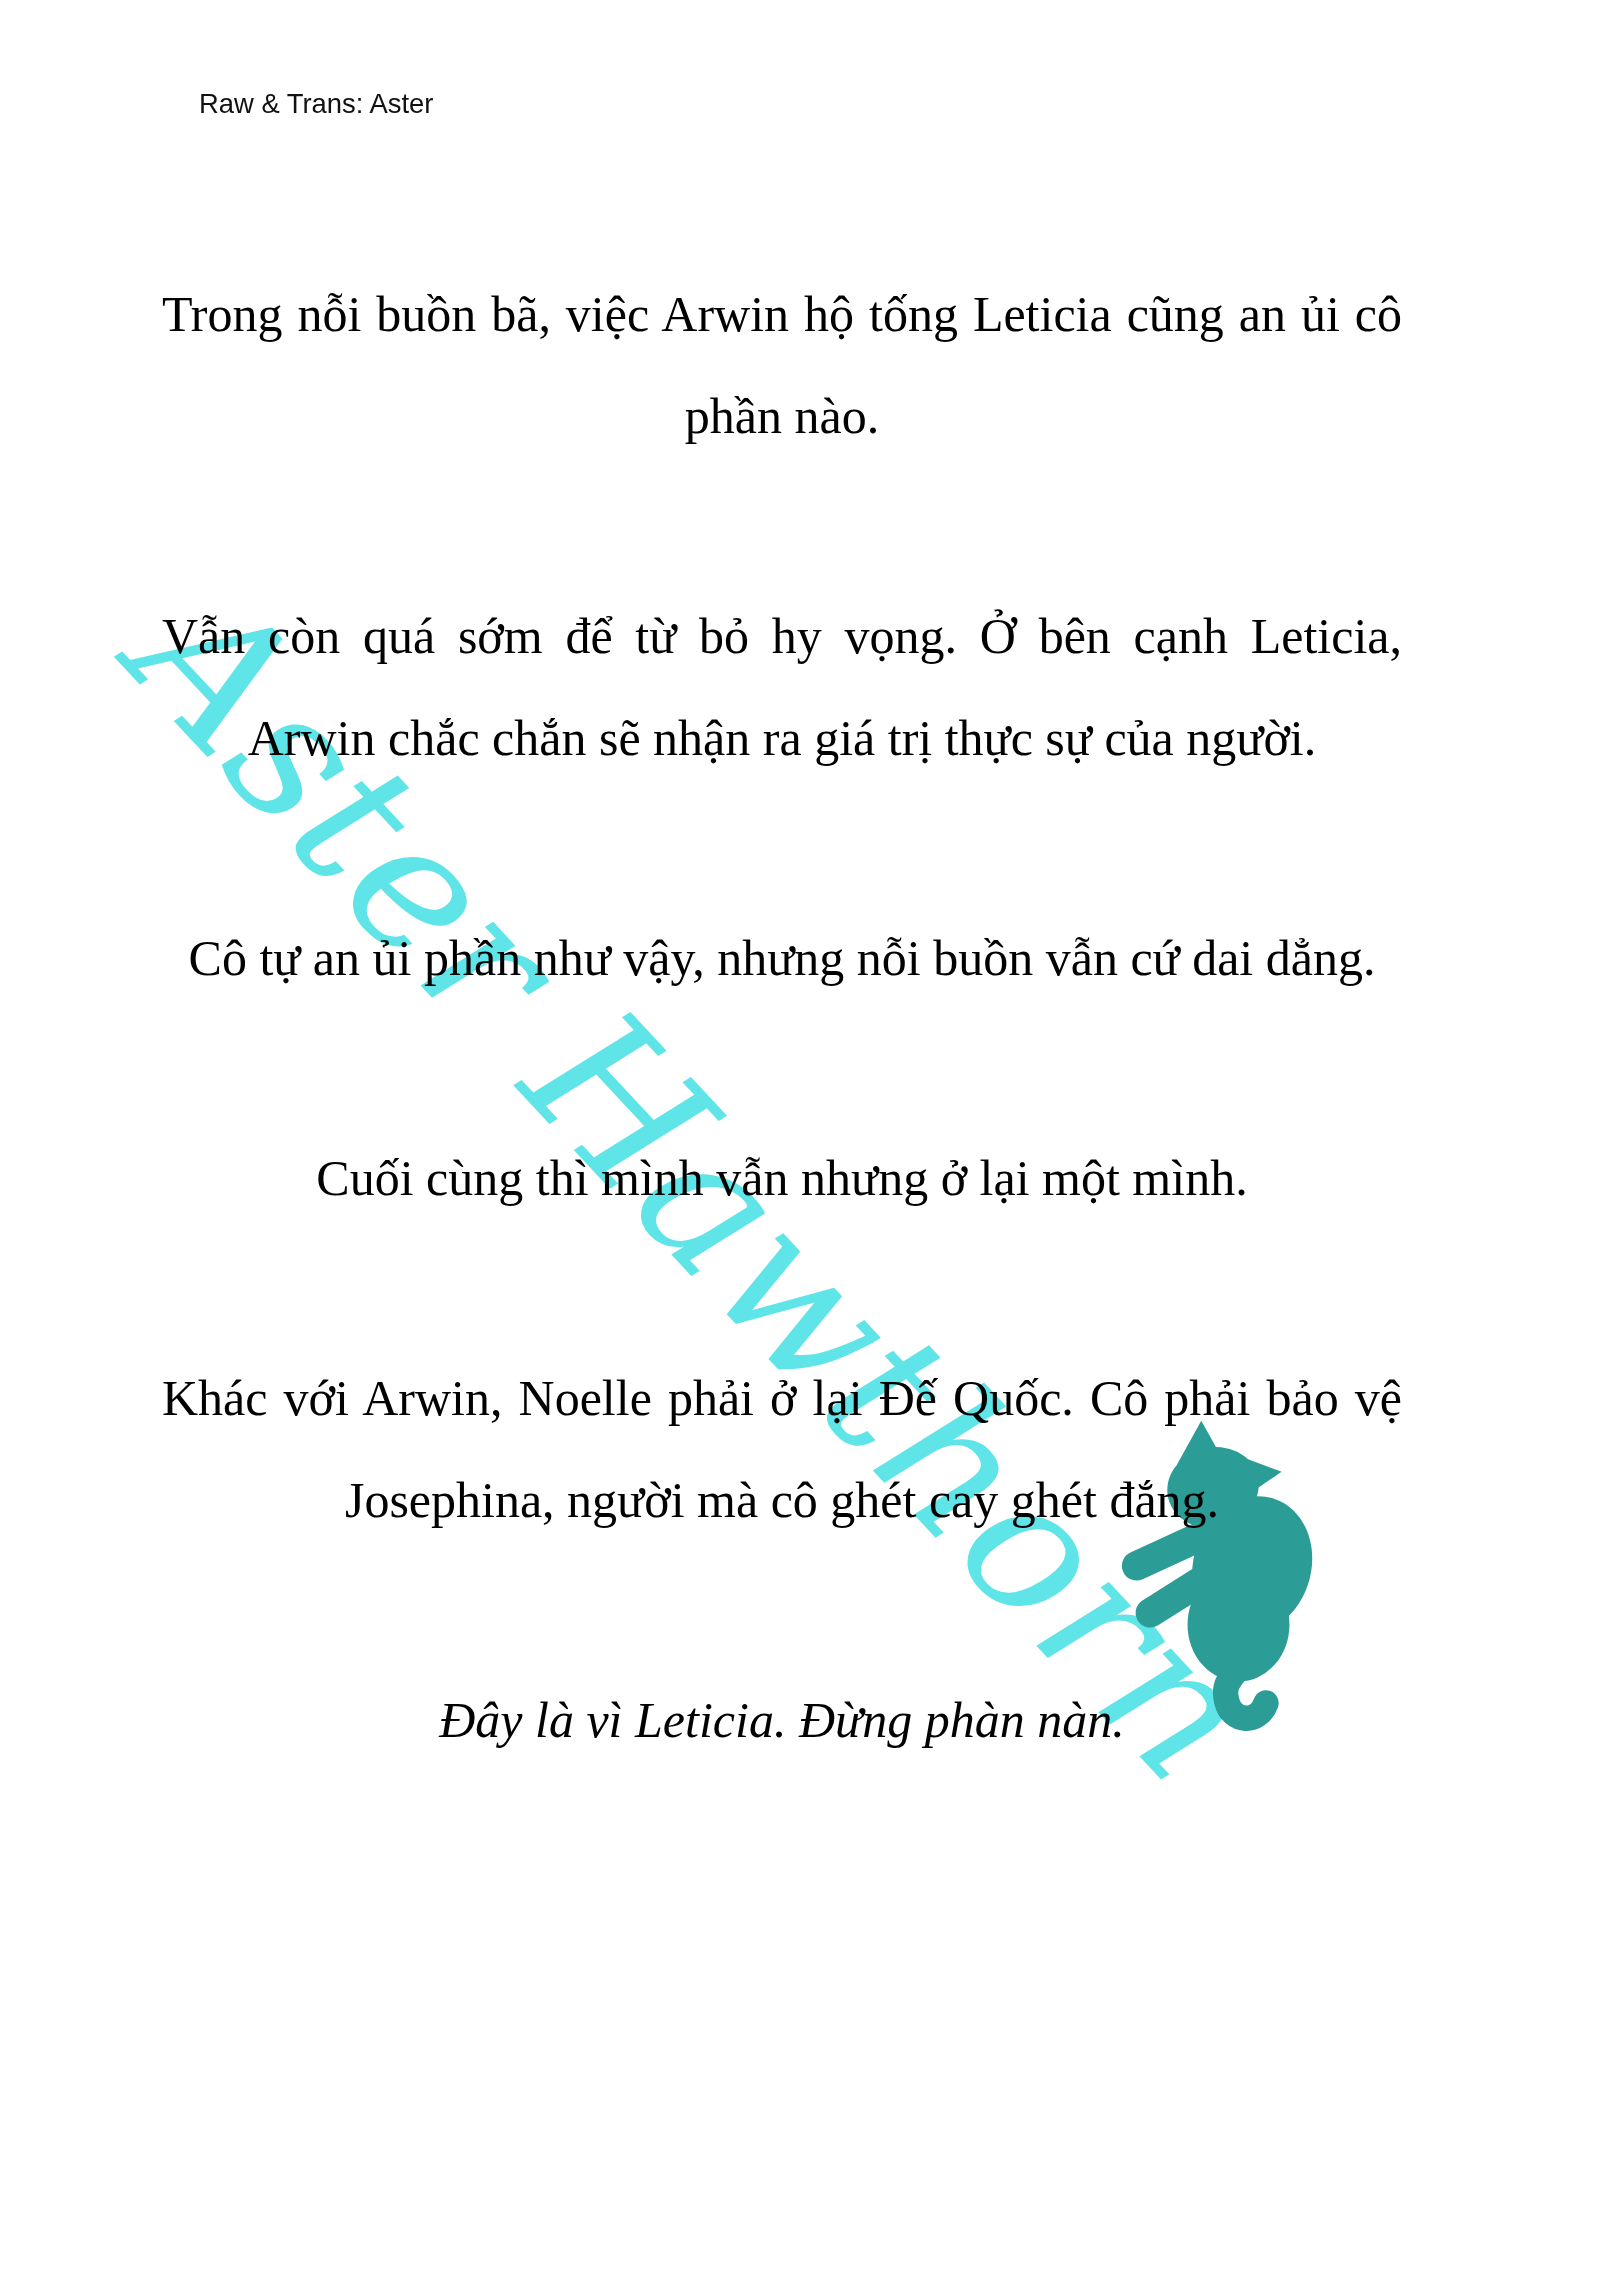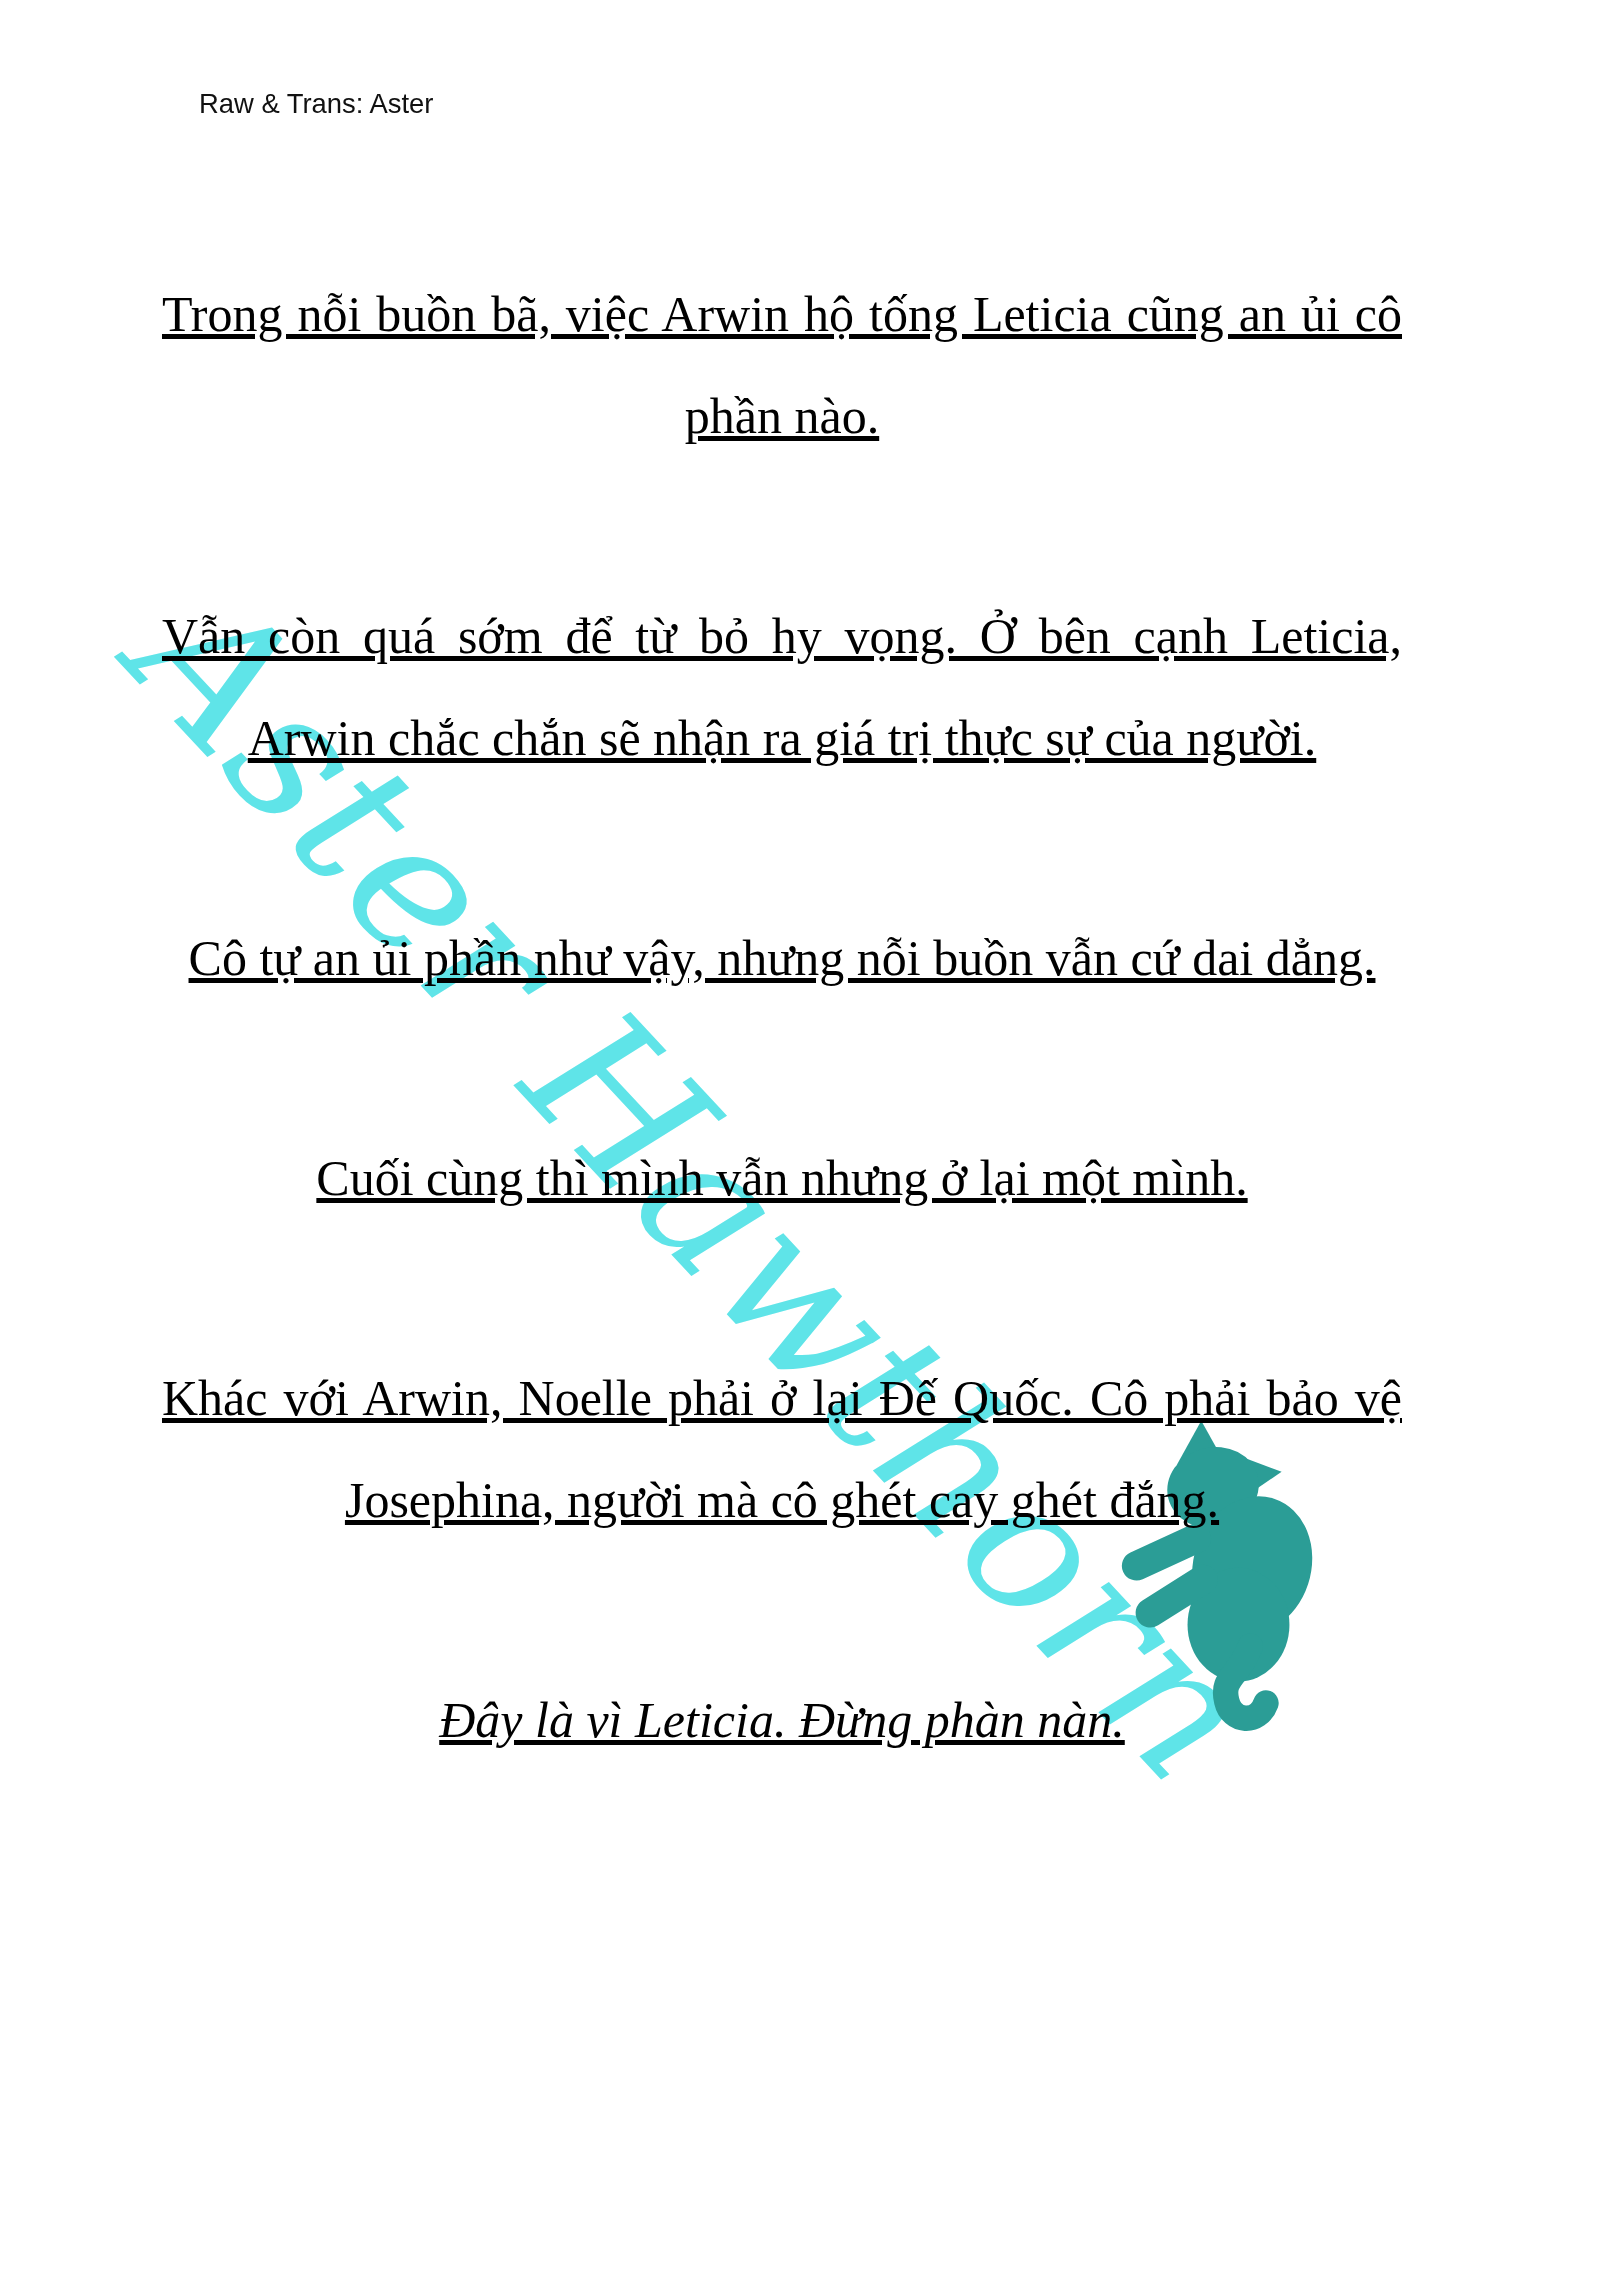--- a/index.html
+++ b/index.html
@@ -37,21 +37,21 @@
 
   .body-text {
     position: absolute;
     left: 162px; top: 263px;
     width: 1240px;
     z-index: 2;
     font-size: 50px;
     line-height: 102px;
     color: #000000;
   }
-  .para { margin: 0 0 118px 0; text-decoration: underline; }
+  .para { margin: 0 0 118px 0; }
   .para.italic { font-style: italic; }
   .line { text-align: center; }
   .line.just { text-align: justify; text-align-last: justify; }
 
   .cat {
     position: absolute;
     left: 1103px; top: 1411px;
     width: 221px; height: 343px;
     z-index: 1;
   }

